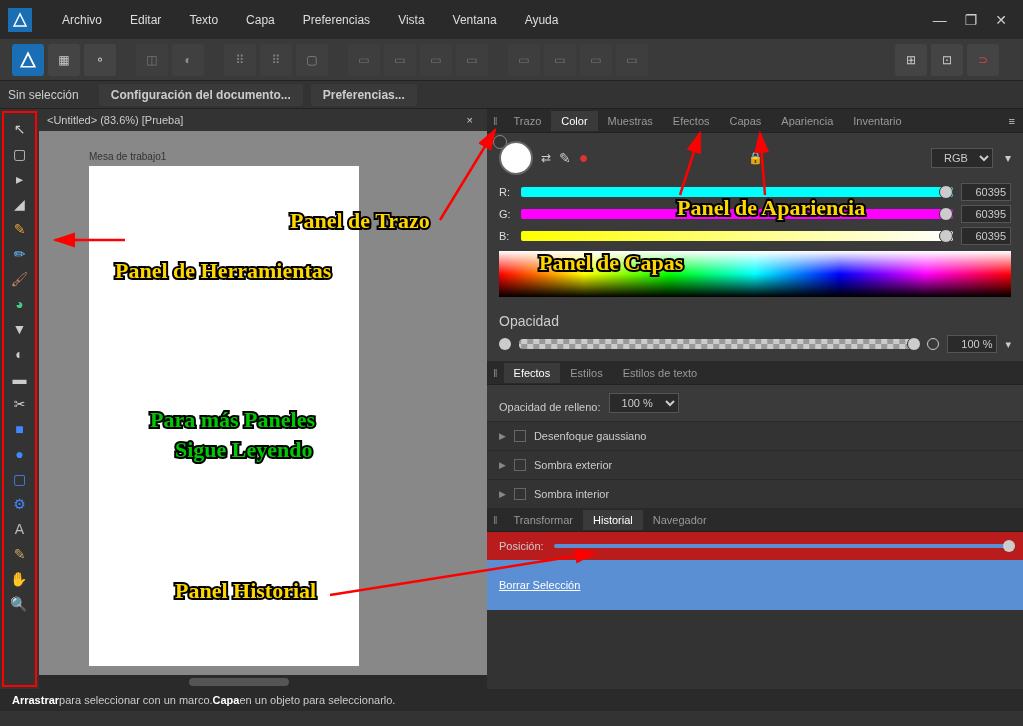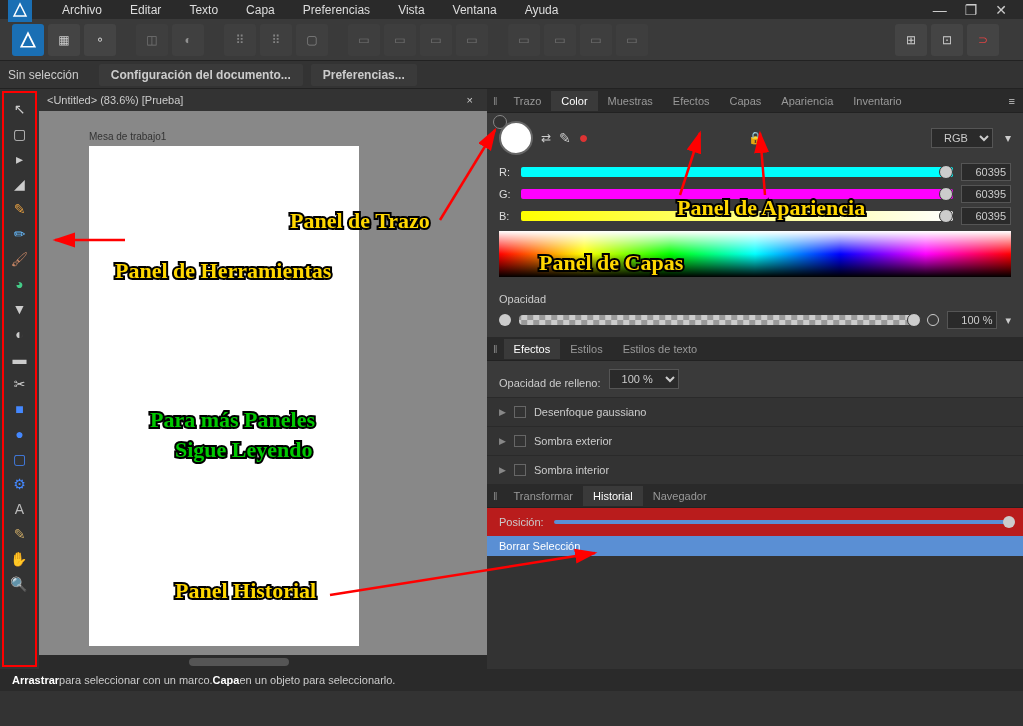--- a/index.html
+++ b/index.html
@@ -1,18 +1,18 @@
 <!DOCTYPE html>
 <html><head>
 <meta charset="utf-8">
 <style>
 * { box-sizing: border-box; margin: 0; padding: 0; font-family: 'Segoe UI', Arial, sans-serif; }
 body { width: 1023px; height: 726px; background: #333; color: #ccc; font-size: 12px; overflow: hidden; position: relative; }
 
-.menubar { height: 19px; background: #2a2a2a; display: flex; align-items: center; padding: 0 8px; }
+.menubar { height: 39px; background: #2a2a2a; display: flex; align-items: center; padding: 0 8px; }
 .app-icon { width: 24px; height: 24px; background: #1a6fb4; margin-right: 16px; display: flex; align-items: center; justify-content: center; }
 .menubar-item { padding: 4px 14px; color: #ddd; cursor: pointer; }
 .window-controls { margin-left: auto; display: flex; gap: 18px; padding-right: 8px; }
 .window-controls span { cursor: pointer; font-size: 14px; }
 
 .toolbar { height: 42px; background: #3a3a3a; display: flex; align-items: center; padding: 0 12px; gap: 8px; border-bottom: 1px solid #222; }
 .tool-icon { width: 32px; height: 32px; background: #444; border-radius: 3px; display: flex; align-items: center; justify-content: center; }
 .tool-group { display: flex; gap: 4px; margin-right: 12px; }
 
 .context-bar { height: 28px; background: #333; display: flex; align-items: center; padding: 0 8px; border-bottom: 1px solid #222; }
@@ -61,21 +61,21 @@
 .fx-fill { padding: 8px 12px; font-size: 11px; display: flex; align-items: flex-end; gap: 8px; background: #3a3a3a; }
 .fx-fill select { background: #2a2a2a; border: 1px solid #555; color: #ccc; padding: 2px 8px; font-size: 11px; }
 .fx-item { padding: 8px 12px; font-size: 11px; display: flex; align-items: center; gap: 8px; border-top: 1px solid #2a2a2a; }
 .fx-item .arrow { color: #888; font-size: 9px; }
 .checkbox { width: 12px; height: 12px; border: 1px solid #666; }
 
 .history-panel { background: #b91c1c; }
 .pos-row { padding: 8px 12px; font-size: 11px; display: flex; align-items: center; gap: 10px; }
 .pos-slider { flex: 1; height: 4px; background: #5a8fd4; position: relative; border-radius: 2px; }
 .pos-slider .thumb { width: 12px; height: 12px; border-radius: 50%; background: #ccc; position: absolute; right: -4px; top: -4px; }
-.hist-item { padding: 4px 12px; background: #5a8fd4; color: #fff; font-size: 11px; cursor: pointer; }
+.hist-item { padding: 19px 12px; background: #5a8fd4; color: #fff; font-size: 11px; cursor: pointer; text-decoration: underline; }
 
 .statusbar { height: 22px; background: #2a2a2a; display: flex; align-items: center; padding: 0 12px; font-size: 11px; color: #ccc; }
 .statusbar b { color: #fff; }
 
 .annotation { position: absolute; font-family: Georgia, serif; font-size: 22px; font-weight: bold; -webkit-text-stroke: 4px #000; paint-order: stroke fill; pointer-events: none; z-index: 100; }
 .ann-yellow { color: #ffd700; }
 .ann-green { color: #00c800; }
 
 .arrow-svg { position: absolute; pointer-events: none; z-index: 90; }
 
@@ -235,21 +235,21 @@
       <div class="slider-row">
         <label>B:</label>
         <div class="slider-track" style="background:linear-gradient(to right,#ff0,#fff)">
             <div class="slider-thumb" style="right:0"></div>
           </div>
         <div class="val-box">60395</div>
       </div>
 
       <div class="spectrum"></div>
 
-      <div style="font-size:11px;margin-top:16px">Opacidad</div>
+      <div style="font-size:14px;margin-top:16px">Opacidad</div>
       <div class="opacity-row">
         <span style="width:12px;height:12px;border-radius:50%;background:#ccc;display:inline-block"></span>
         <div class="opacity-track">
             <div class="opa-thumb"></div>
           </div>
         <span style="width:12px;height:12px;border-radius:50%;border:1px solid #ccc;display:inline-block"></span>
         <div class="val-box">100 %</div>
         <span>▾</span>
       </div>
     </div>

